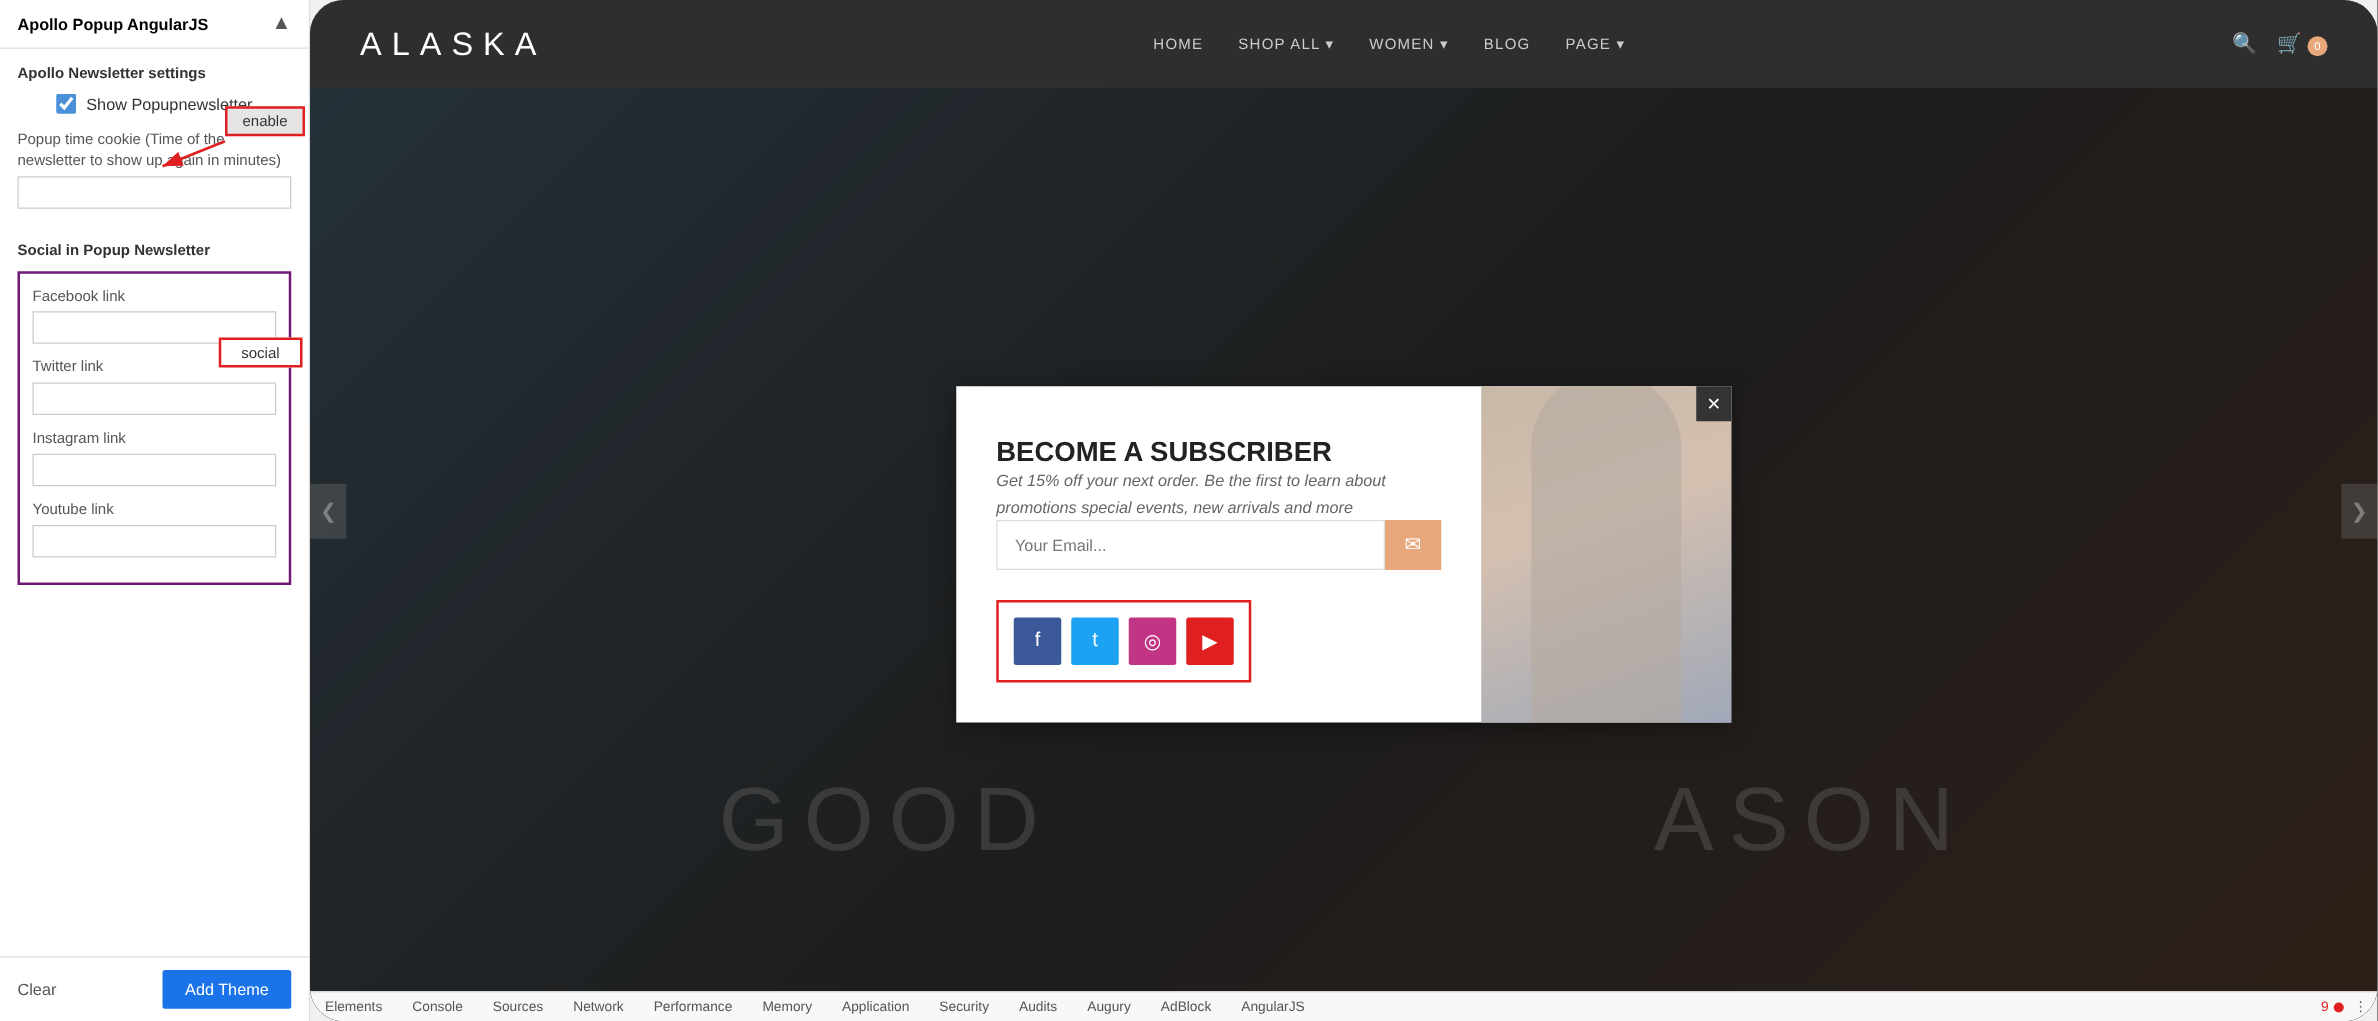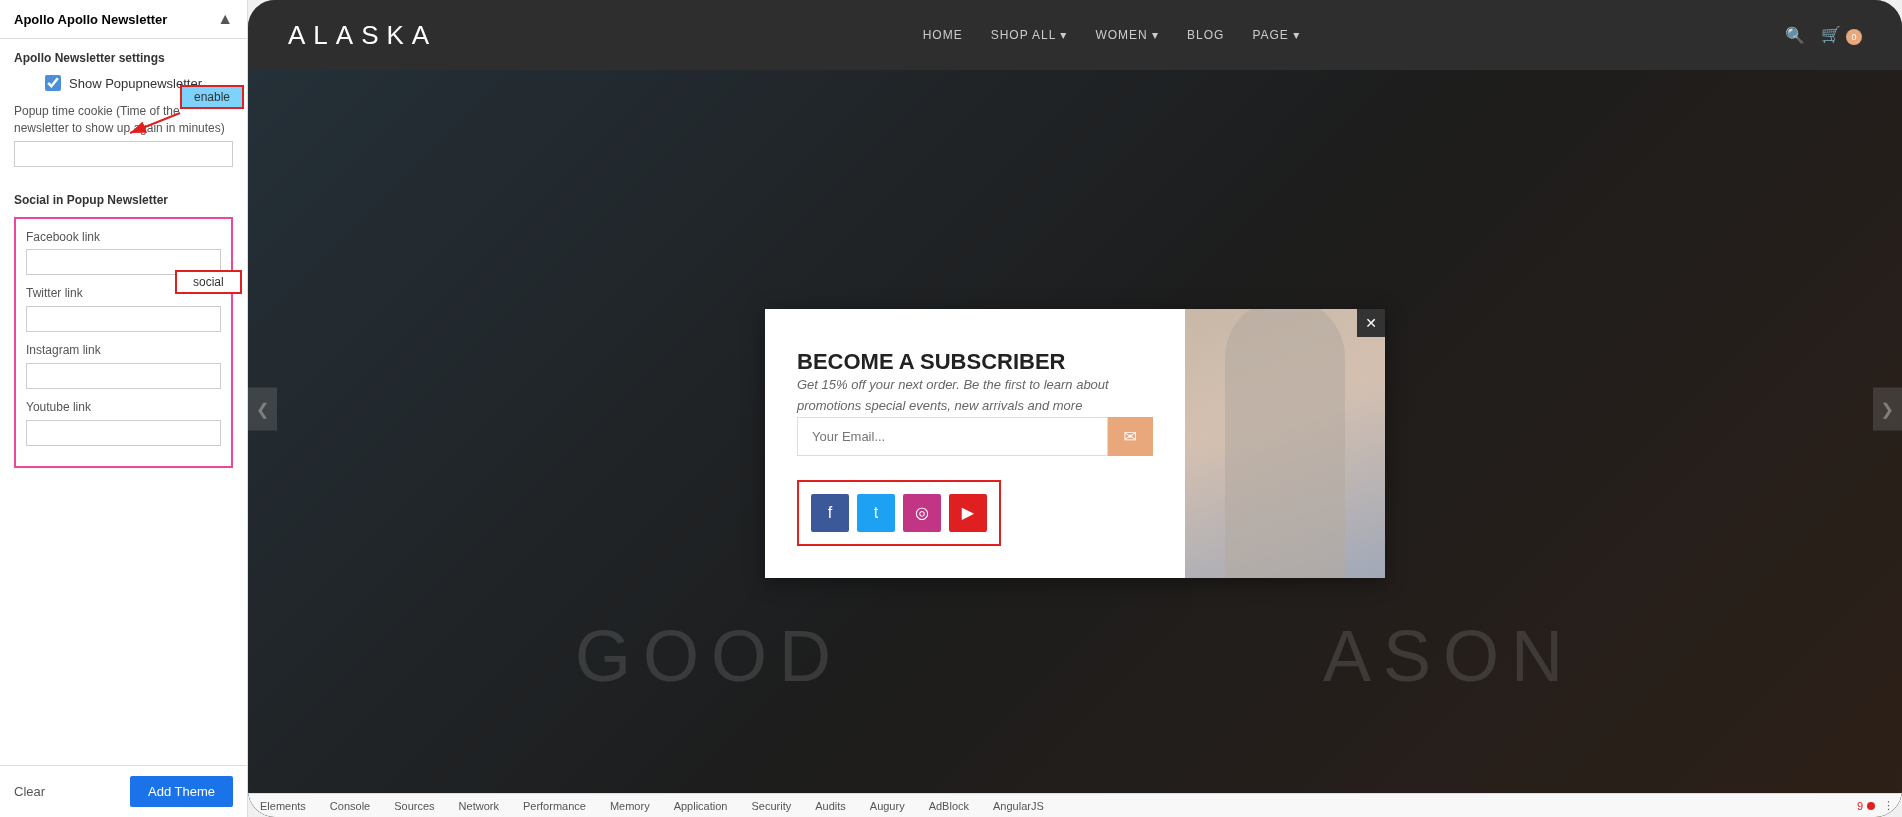--- a/index.html
+++ b/index.html
@@ -66,21 +66,21 @@
       width: 100%;
       border: 1px solid #ccc;
       padding: 5px 8px;
       font-size: 12px;
       margin-bottom: 10px;
       outline: none;
       color: #333;
     }
 
     .social-section-box {
-      border: 2px solid #ec4899;
+      border: 2px solid #701a75;
       padding: 10px;
       margin-top: 8px;
     }
 
     .divider { height: 16px; }
 
     
     .sidebar-footer {
       border-top: 1px solid #ddd;
       padding: 10px 14px;
@@ -344,21 +344,21 @@
     .sidebar-content::-webkit-scrollbar-thumb { background: #ccc; border-radius: 3px; }
 
     
     .sidebar-wrapper {
       position: relative;
     }
     .enable-bubble {
       position: absolute;
       top: 85px;
       left: 180px;
-      background: #7dd3fc;
+      background: #e5e5e5;
       border: 2px solid #e02020;
       padding: 3px 12px;
       font-size: 12px;
       color: #333;
       z-index: 20;
     }
     .enable-arrow {
       position: absolute;
       top: 108px;
       left: 120px;
@@ -394,21 +394,21 @@
         </marker>
       </defs>
       <line x1="60" y1="5" x2="10" y2="25" stroke="#e02020" stroke-width="2" marker-end="url(#arrowhead1)"></line>
     </svg>
 
     <div class="social-bubble">
       <span>social</span>
     </div>
 
     <div class="sidebar-header">
-      <span>Apollo Apollo Newsletter</span>
+      <span>Apollo Popup AngularJS</span>
       <span class="collapse-icon">▲</span>
     </div>
 
     <div class="sidebar-content">
 
       
       <div class="section-title">Apollo Newsletter settings</div>
 
       <div class="checkbox-row">
         <input type="checkbox" checked="" style="">

